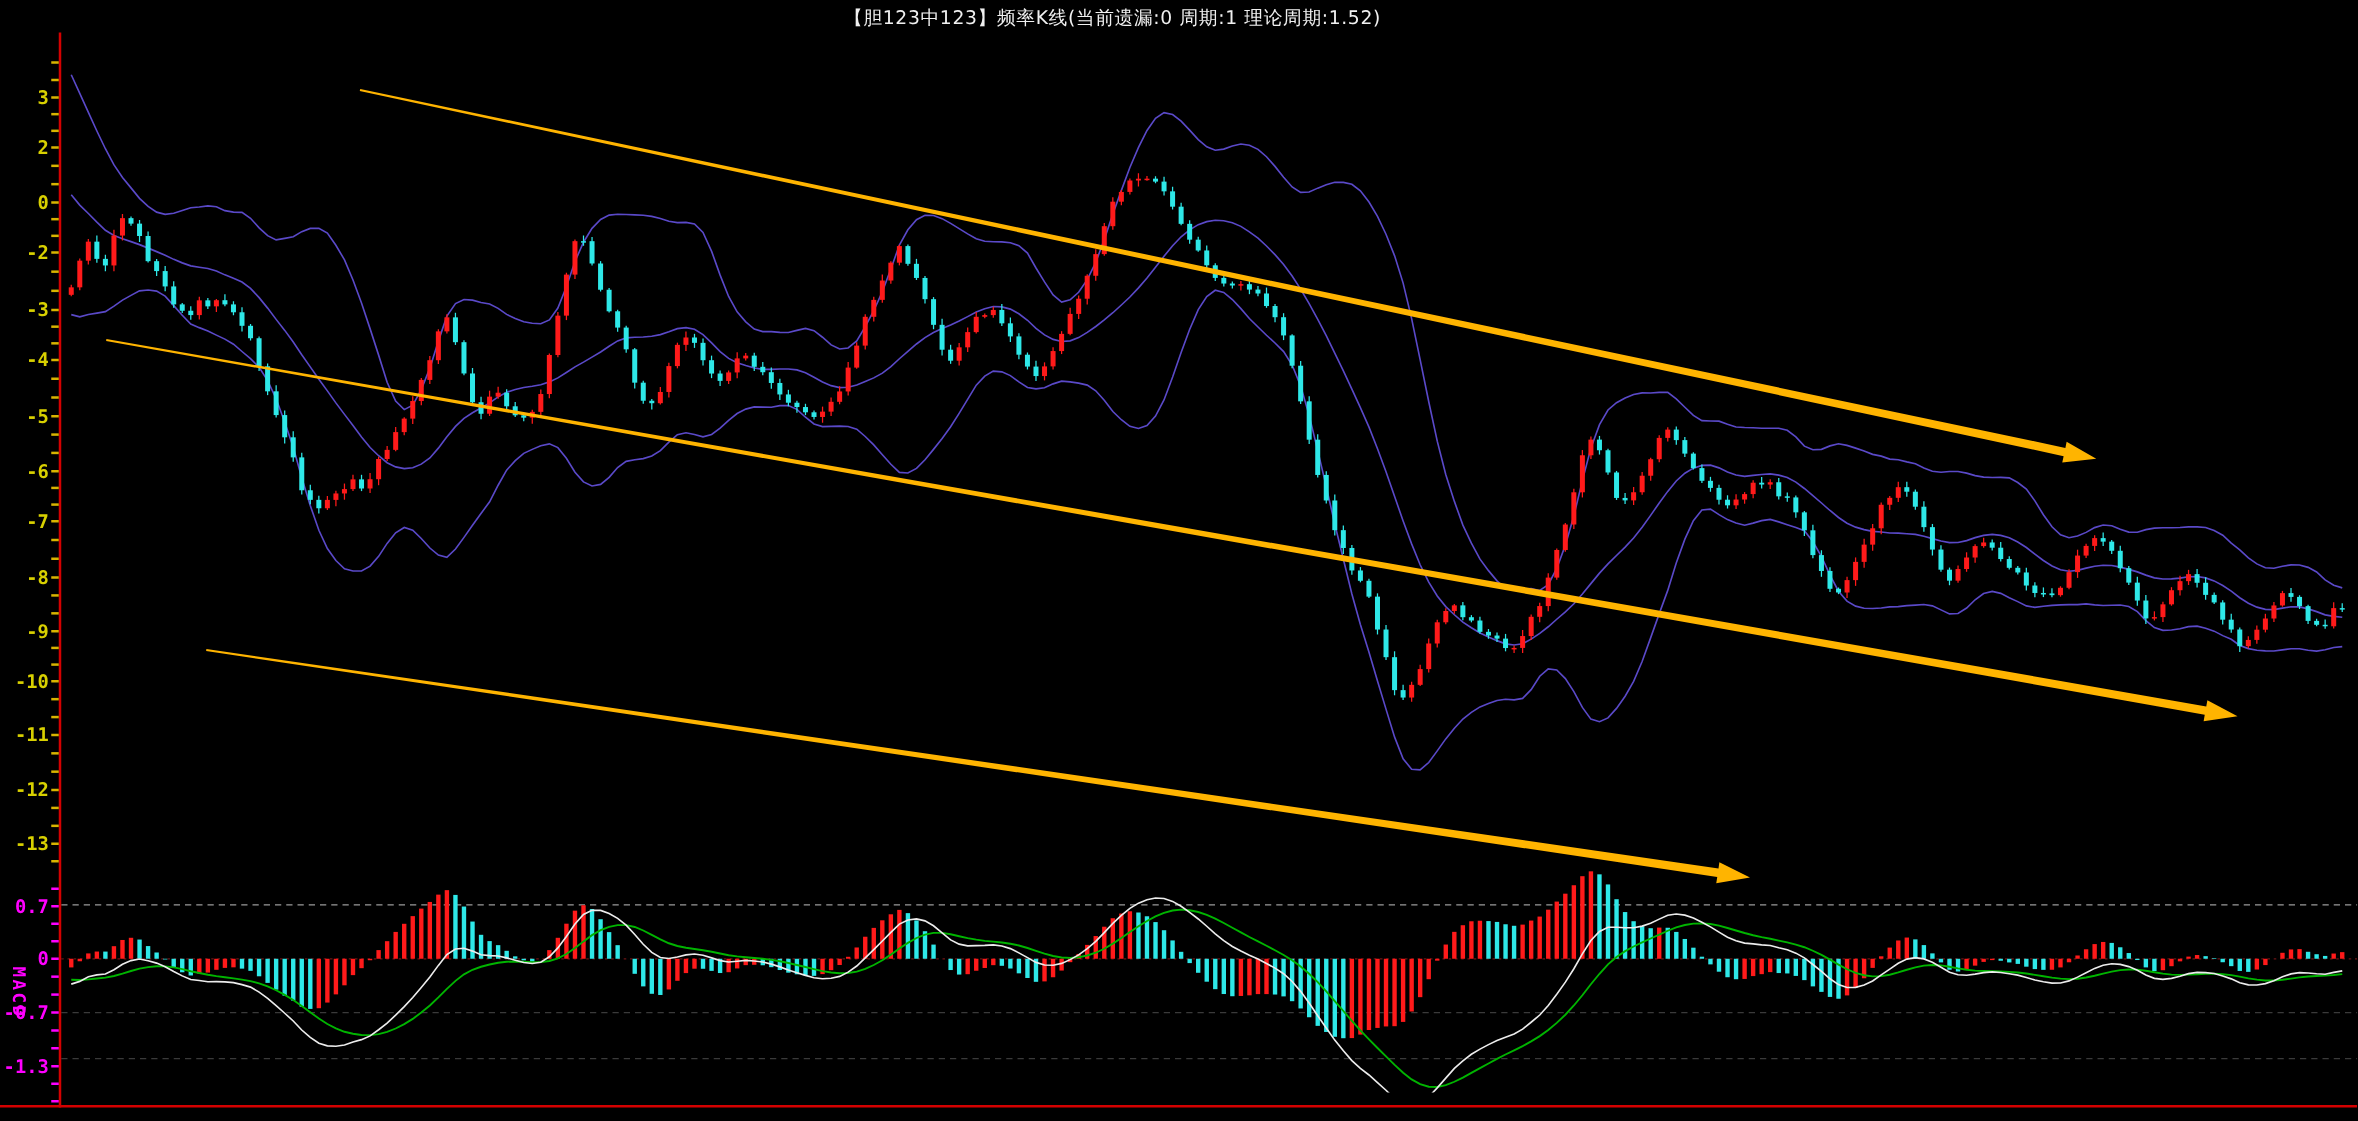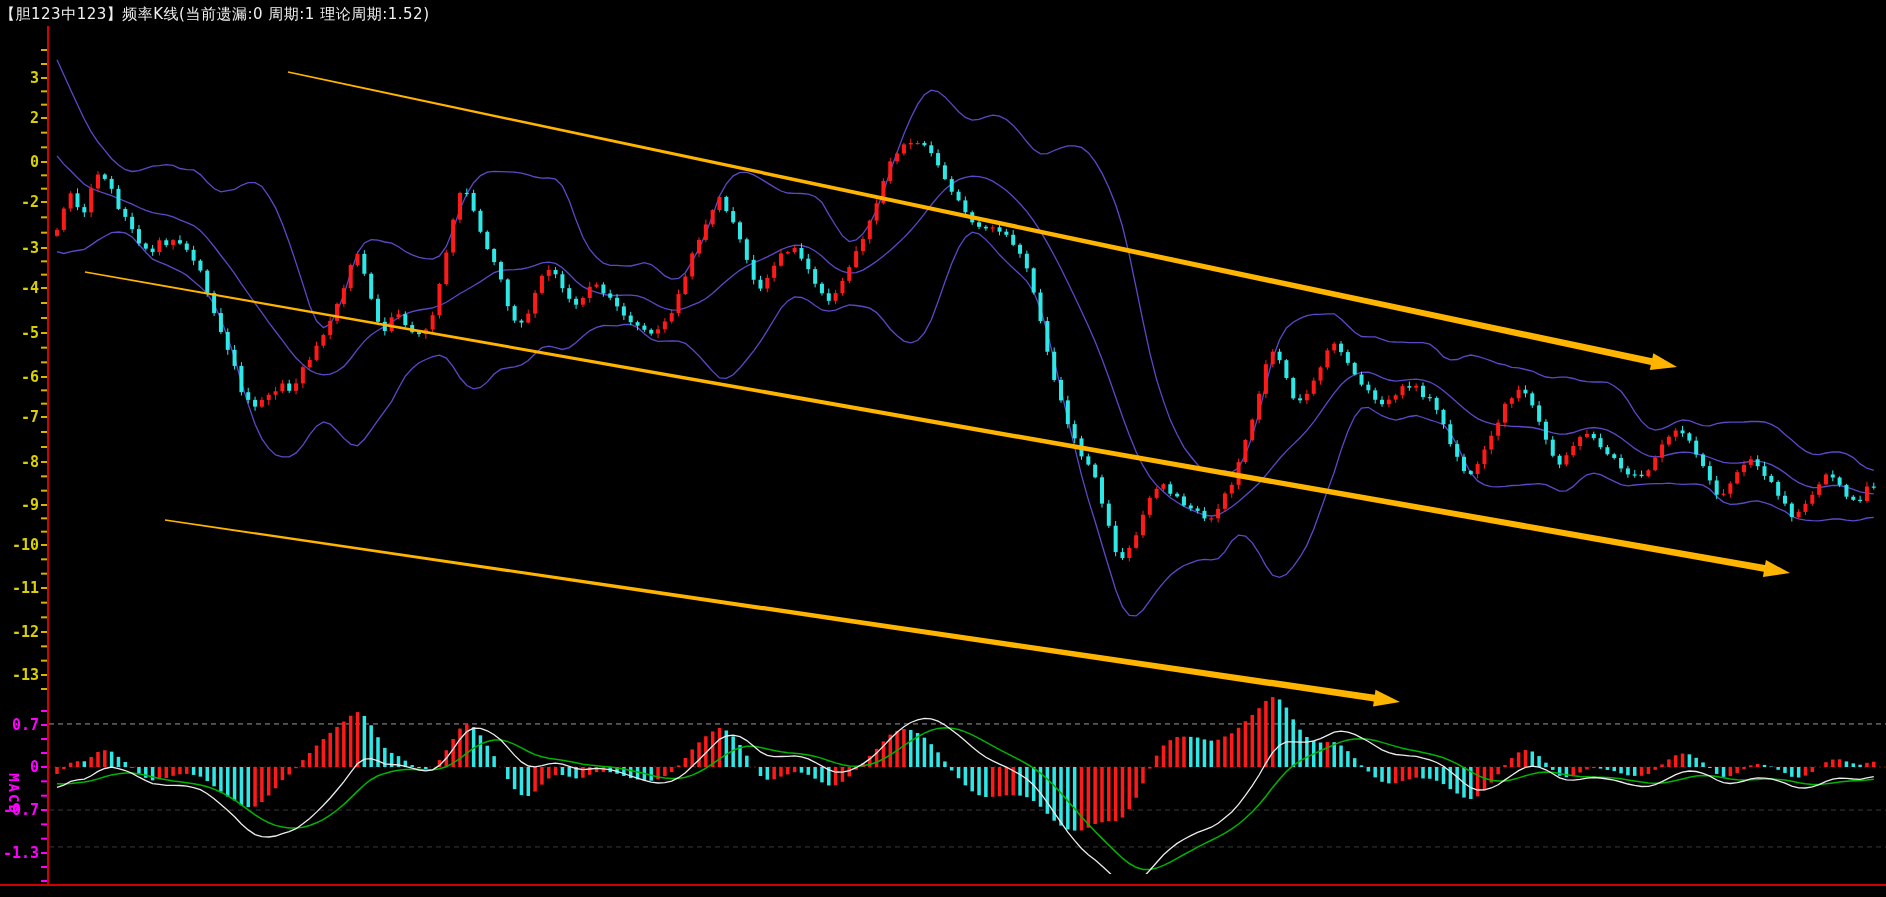--- a/index.html
+++ b/index.html
@@ -1,18 +1,18 @@
 <!DOCTYPE html>
 <html><head>
 <meta charset="utf-8">
 <style>
   html,body{margin:0;padding:0;background:#000;}
   .screen{position:relative;width:1886px;height:897px;background:#000;overflow:hidden;
           font-family:"DejaVu Sans", sans-serif;}
-  .title{position:absolute;top:5px;left:0;right:106px;text-align:left;color:#f0f0f0;
+  .title{position:absolute;top:5px;left:0;right:106px;text-align:center;color:#f0f0f0;
          font-size:15px;letter-spacing:0.5px;white-space:pre;}
   .macd-vlabel{position:absolute;left:-14px;top:786px;width:56px;text-align:center;
          color:#ff00ff;font-weight:bold;font-size:14px;letter-spacing:2px;
          font-family:"DejaVu Sans Mono", monospace;transform:rotate(90deg);}
   svg{position:absolute;left:0;top:0;}
 </style>
 </head>
 <body>
 
 <div class="screen">

